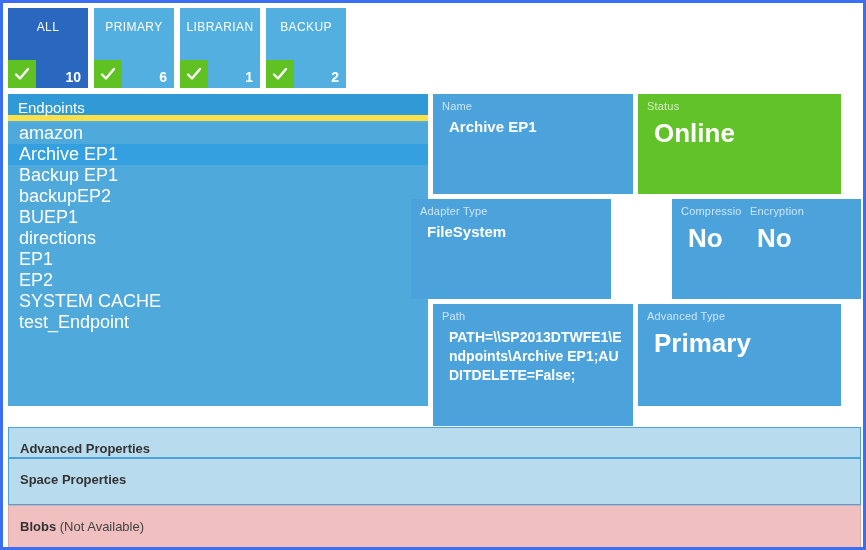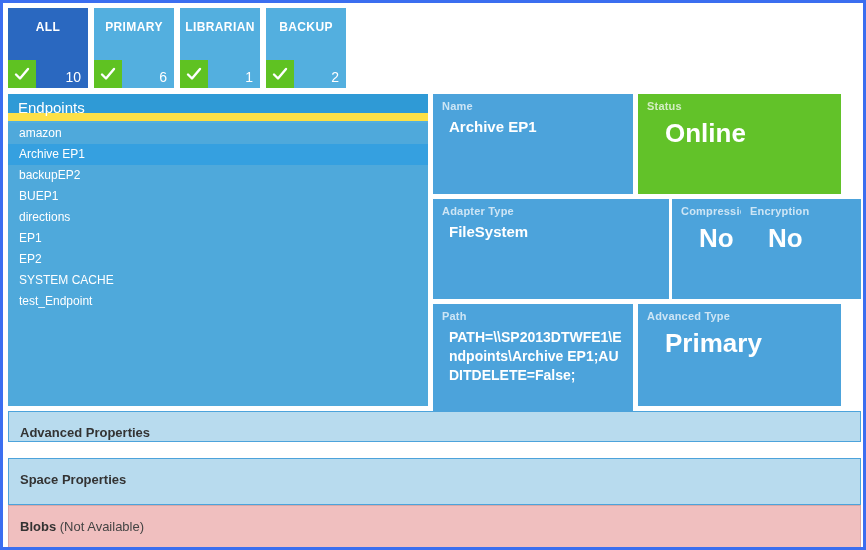--- a/index.html
+++ b/index.html
@@ -41,78 +41,78 @@
     background: #2a68c0;
   }
   .tile-tab .tab-label {
     position: absolute;
     top: 12px;
     left: 0;
     right: 0;
     text-align: center;
     color: #ffffff;
     font-size: 12px;
-    font-weight: bold;
+    font-weight: normal;
     letter-spacing: 0.4px;
   }
   .tile-tab .tab-check {
     position: absolute;
     left: 0;
     bottom: 0;
     width: 28px;
     height: 28px;
     background: #5fc222;
     display: flex;
     align-items: center;
     justify-content: center;
   }
   .tile-tab .tab-check svg { display: block; }
   .tile-tab .tab-count {
     position: absolute;
     right: 7px;
     bottom: 3px;
     color: #ffffff;
     font-size: 14px;
-    font-weight: normal;
+    font-weight: bold;
   }
 
   
   #endpoints-panel {
     position: absolute;
     left: 5px;
     top: 91px;
     width: 420px;
     height: 312px;
     background: #53afdf;
   }
   #endpoints-header {
     height: 27px;
     line-height: 27px;
     padding-left: 10px;
     color: #ffffff;
     font-size: 15px;
     box-sizing: border-box;
-    border-bottom: 8px solid #fde047;
+    border-bottom: 6px solid #fde047;
     background: #2f9ad6;
   }
   #endpoints-list {
     position: absolute;
     top: 29px;
     left: 0;
     right: 0;
     bottom: 0;
     background: #4fa9db;
     overflow: hidden;
   }
   .endpoint-item {
     height: 21px;
     line-height: 21px;
     padding-left: 11px;
     color: #ffffff;
-    font-size: 12px;
+    font-size: 18px;
     cursor: pointer;
     white-space: nowrap;
   }
   .endpoint-item.selected {
     background: #35a0e0;
   }
 
   
   .tile {
     position: absolute;
@@ -120,39 +120,39 @@
     color: #ffffff;
     box-sizing: border-box;
     overflow: hidden;
   }
   .tile.green { background: #62c229; }
   .tile .tile-label {
     position: absolute;
     left: 9px;
     top: 6px;
     font-size: 11px;
-    font-weight: bold;
+    font-weight: normal;
     color: rgba(255,255,255,0.72);
     letter-spacing: 0.2px;
   }
   .tile .tile-value {
     position: absolute;
     left: 16px;
     right: 6px;
     top: 24px;
     font-weight: bold;
     color: #ffffff;
   }
   .v-md   { font-size: 15px; }
-  .v-lg   { font-size: 26px; margin-left: 11px; }
+  .v-lg   { font-size: 26px; }
   .v-path { font-size: 14px; line-height: 19px; word-break: break-all; }
 
   #tile-name          { left: 430px; top: 91px;  width: 200px; height: 100px; }
   #tile-status        { left: 635px; top: 91px;  width: 203px; height: 100px; padding-left: 38px; }
-  #tile-adapter-type  { left: 430px; top: 196px; width: 236px; height: 100px; }
+  #tile-adapter-type  { left: 408px; top: 196px; width: 200px; height: 100px; }
   #tile-compression   { left: 669px; top: 196px; width: 98px;  height: 100px; }
   #tile-encryption    { left: 738px; top: 196px; width: 120px; height: 100px; }
   #tile-path          { left: 430px; top: 301px; width: 200px; height: 122px; }
   #tile-endpoint-type { left: 635px; top: 301px; width: 203px; height: 102px; }
 
   
   .section {
     position: absolute;
     left: 5px;
     width: 853px;
@@ -167,21 +167,21 @@
     top: 13px;
     font-size: 13px;
     font-weight: bold;
     color: #333333;
   }
   .section-sub {
     font-weight: normal;
     color: #444444;
     text-align: right;
   }
-  #section-advanced { top: 408px; height: 31px; }
+  #section-advanced { top: 424px; height: 31px; }
   #section-space    { top: 455px; height: 47px; }
   #section-blobs {
     top: 502px;
     height: 43px;
     background: #f0bfbf;
     border-color: #d9a8a8;
   }
 </style>
 </head>
 <body>
@@ -230,20 +230,21 @@
       <div class="tab-count">2</div>
     </div>
 
   </div>
 
   <div id="endpoints-panel">
     <div id="endpoints-header">Endpoints</div>
     <div id="endpoints-list">
       <div class="endpoint-item">amazon</div>
       <div class="endpoint-item selected">Archive EP1</div>
+      <div class="endpoint-item">Backup EP1</div>
       <div class="endpoint-item">backupEP2</div>
       <div class="endpoint-item">BUEP1</div>
       <div class="endpoint-item">directions</div>
       <div class="endpoint-item">EP1</div>
       <div class="endpoint-item">EP2</div>
       <div class="endpoint-item">SYSTEM CACHE</div>
       <div class="endpoint-item">test_Endpoint</div>
     </div>
   </div>
 

